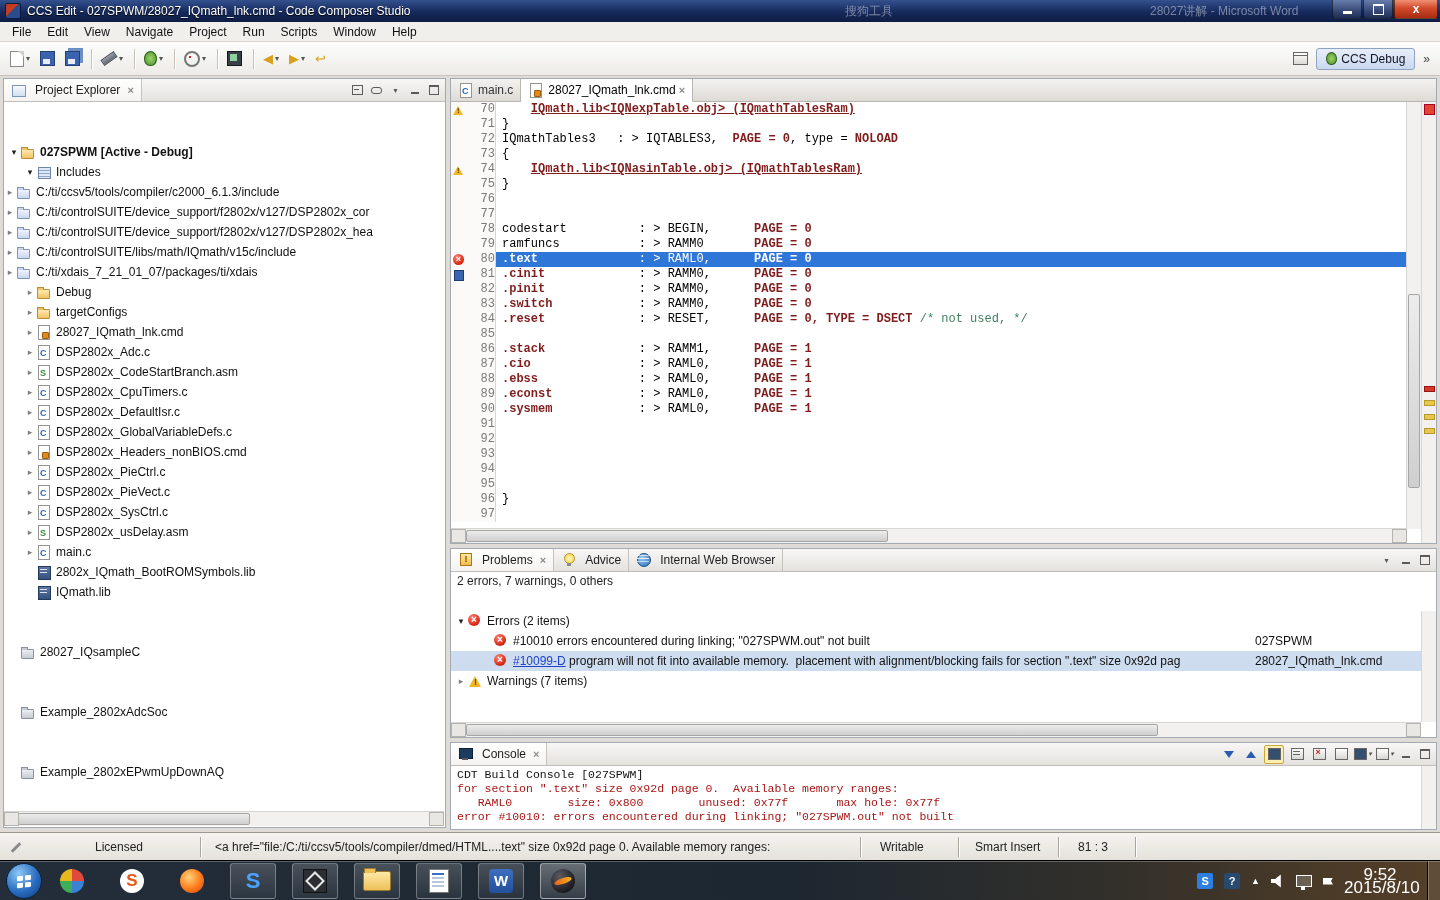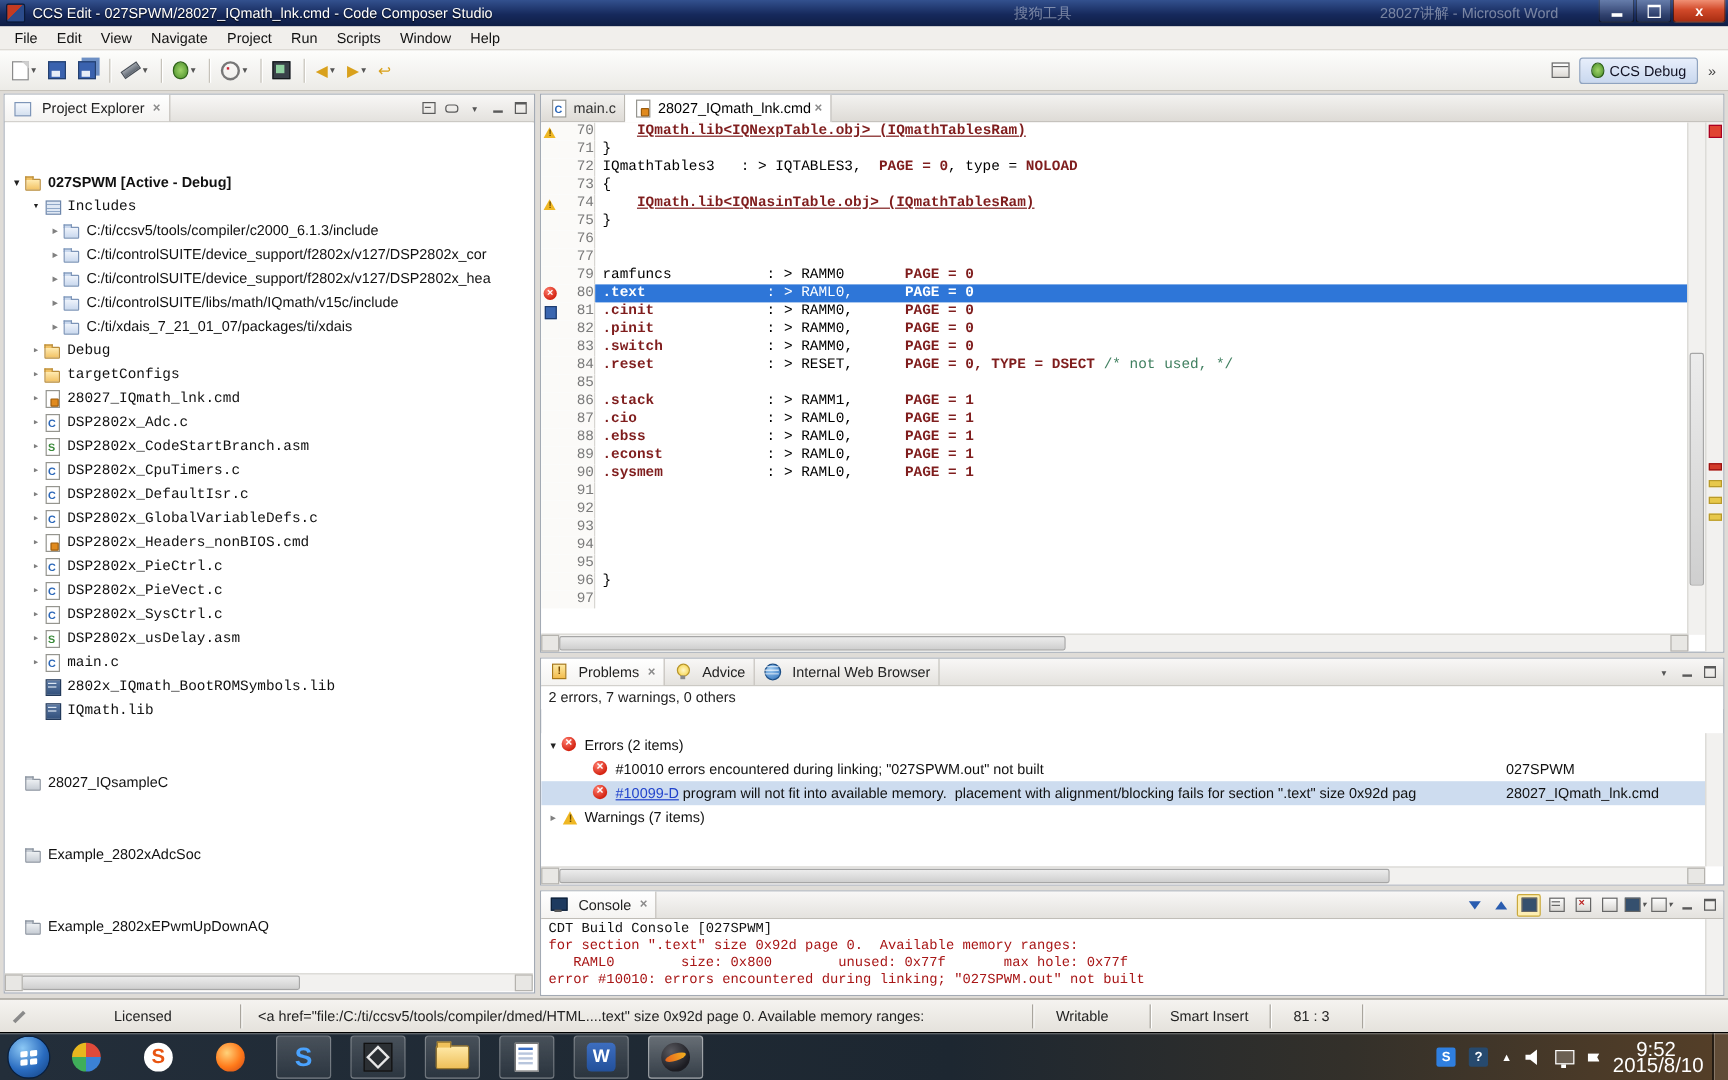--- a/index.html
+++ b/index.html
@@ -67,21 +67,21 @@
   .vbtn .g-max{width:8px;height:7px;border:1px solid #5a5a5a;border-top:2px solid #5a5a5a;}
   .vbtn .g-menu{font-size:8px;color:#555;}
   .vbtn .g-collapse{width:9px;height:8px;border:1px solid #5a5a5a;position:relative;}
   .vbtn .g-collapse::after{content:"";position:absolute;left:1px;top:3px;width:5px;height:1px;background:#5a5a5a;}
   .vbtn .g-link{width:9px;height:5px;border:1px solid #5a5a5a;border-radius:3px;}
   
   #explorer{left:3px;top:2px;width:443px;height:750px;}
   .tree{position:absolute;left:0;top:23px;right:1px;bottom:14px;overflow:hidden;background:#fff;}
   .tree-row{height:20px;display:flex;align-items:center;white-space:nowrap;overflow:hidden;}
   .tree-row.bold .tree-label{font-weight:bold;}
-  .d0{padding-left:4px;margin-top:40px;} .d1{padding-left:20px;font-family:Liberation Mono, monospace;} .d2{padding-left:36px;}
+  .d0{padding-left:4px;margin-top:40px;} .d1{padding-left:20px;} .d2{}
   .tw{width:12px;flex:none;font-size:9px;text-align:center;line-height:1;}
   .tw-exp::before{content:"▾";color:#222;}
   .tw-col::before{content:"▸";color:#808080;}
   .icx{display:inline-block;width:16px;height:16px;position:relative;margin-right:4px;flex:none;}
   .ic-folder::before,.ic-project::before,.ic-incdir::before,.ic-projclosed::before{
       content:"";position:absolute;left:1px;top:5px;width:11px;height:8px;border-radius:1px;
       background:linear-gradient(#ffeab0,#f2c264);border:1px solid #b98d3c;}
   .ic-folder::after,.ic-project::after,.ic-incdir::after,.ic-projclosed::after{
       content:"";position:absolute;left:1px;top:3px;width:5px;height:2px;
       background:#f2c264;border:1px solid #b98d3c;border-bottom:none;}
@@ -544,20 +544,25 @@
             <span class="ln">76</span>
             <span class="ct"></span>
           </div>
           <div class="code-line">
             <span class="mk"></span>
             <span class="ln">77</span>
             <span class="ct"></span>
           </div>
           <div class="code-line">
             <span class="mk"></span>
+            <span class="ln">78</span>
+            <span class="ct"><span class="k">codestart          : &gt; BEGIN,      </span><span class="m">PAGE = 0</span></span>
+          </div>
+          <div class="code-line">
+            <span class="mk"></span>
             <span class="ln">79</span>
             <span class="ct"><span class="k">ramfuncs           : &gt; RAMM0       </span><span class="m">PAGE = 0</span></span>
           </div>
           <div class="code-line">
             <span class="mk mk-err"></span>
             <span class="ln">80</span>
             <span class="ct sel"><span class="m">.text</span><span class="k">              : &gt; RAML0,      </span><span class="m">PAGE = 0</span></span>
           </div>
           <div class="code-line">
             <span class="mk mk-cur"></span>

